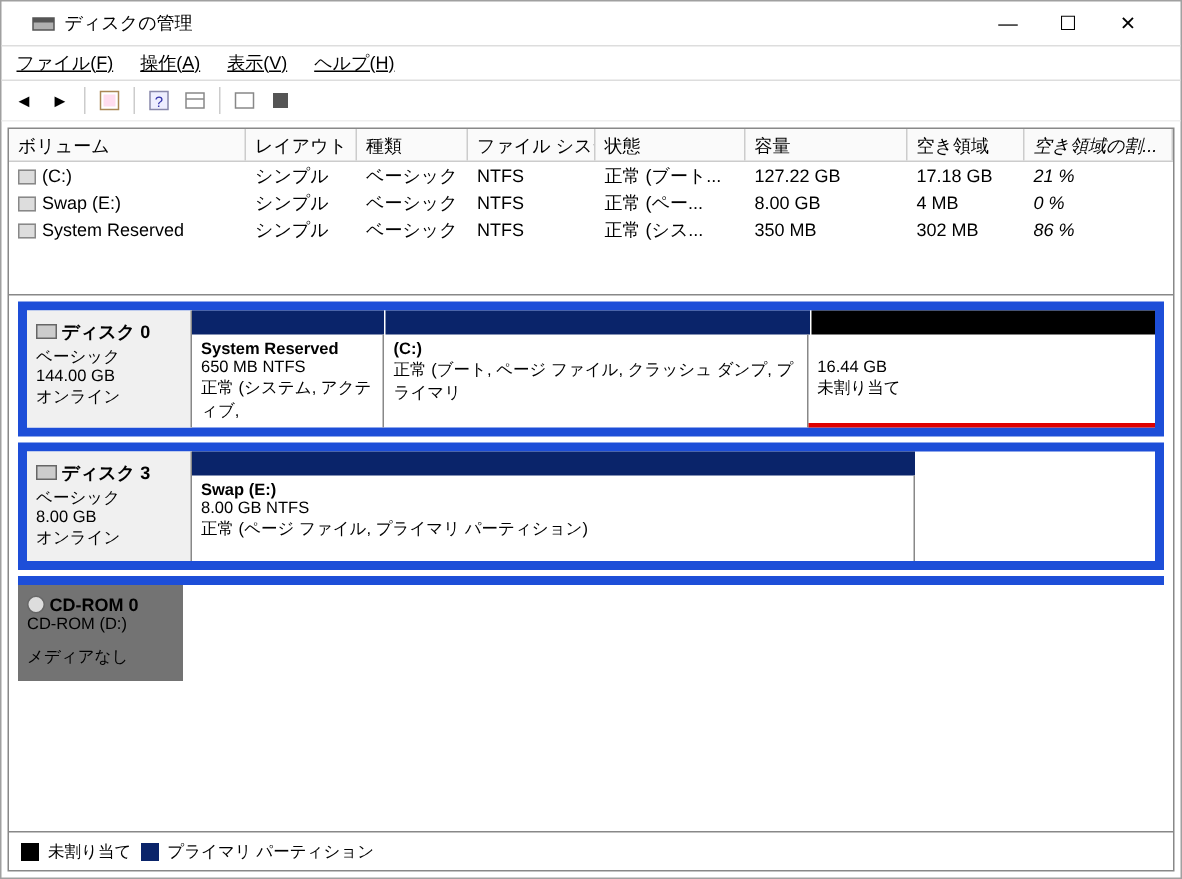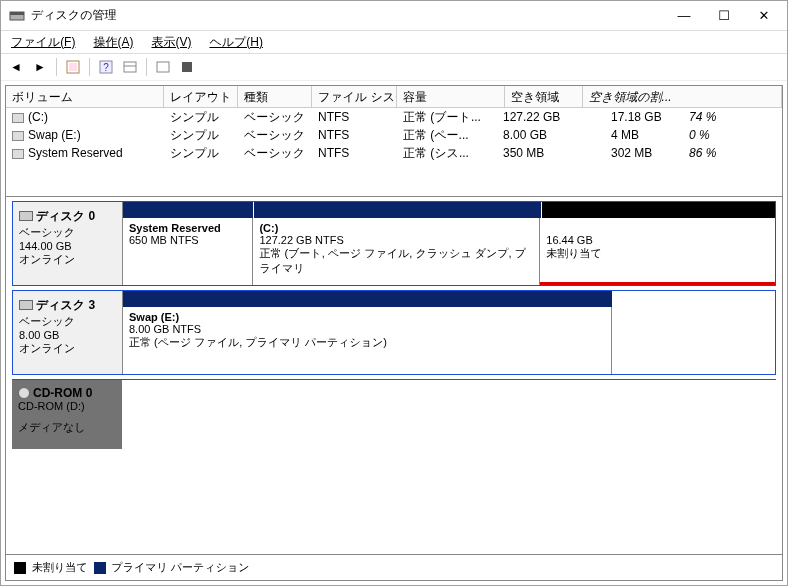--- a/index.html
+++ b/index.html
@@ -1,37 +1,37 @@
 <!DOCTYPE html>
 <html><head>
 <meta charset="utf-8">
 <style>
 * { box-sizing: border-box; margin: 0; padding: 0; font-family: "Yu Gothic UI", "Meiryo", sans-serif; }
 body { background: #e8e8e8; display: flex; justify-content: center; align-items: center; height: 100vh; }
 .window { width: 788px; height: 586px; background: #fff; border: 1px solid #a0a0a0; display: flex; flex-direction: column; }
-.titlebar { height: 30px; display: flex; align-items: center; padding: 0 8px; border-bottom: 1px solid #ddd; }
+.titlebar { height: 30px; display: flex; align-items: center; padding: 0 20px; border-bottom: 1px solid #ddd; }
 .titlebar .icon { width: 16px; height: 16px; margin-right: 6px; display: flex; align-items: center; justify-content: center; }
 .titlebar .title { font-size: 12px; flex: 1; }
 .winbtns { display: flex; gap: 18px; margin-right: 4px; }
 .winbtn { width: 22px; height: 22px; font-size: 13px; display: flex; align-items: center; justify-content: center; cursor: pointer; font-family: Arial; }
 .menubar { height: 22px; display: flex; align-items: center; padding: 0 6px; font-size: 12px; gap: 10px; text-decoration: underline; }
 .menuitem { padding: 2px 4px; cursor: pointer; }
 .toolbar { height: 28px; border-top: 1px solid #ddd; border-bottom: 1px solid #eee; display: flex; align-items: center; padding: 0 4px; gap: 2px; }
 .tbtn { width: 22px; height: 22px; border: 1px solid transparent; display: flex; align-items: center; justify-content: center; font-size: 12px; cursor: pointer; }
 .tsep { width: 1px; height: 18px; background: #ccc; margin: 0 3px; }
 .content { flex: 1; margin: 4px; border: 1px solid #888; display: flex; flex-direction: column; background: #fff; overflow: hidden; }
 .gridheader { display: flex; height: 22px; background: #fafafa; border-bottom: 1px solid #ccc; font-size: 12px; }
 .gh { border-right: 1px solid #ccc; padding: 3px 6px; white-space: nowrap; overflow: hidden; }
 .col0{width:158px;} .col1{width:74px;} .col2{width:74px;} .col3{width:85px;} .col4{width:100px;} .col5{width:108px;} .col6{width:78px;} .col7{flex:1;font-style:italic;}
 .gridbody { flex: 0 0 88px; font-size: 12px; }
 .row { display: flex; height: 18px; align-items: center; }
 .cell { padding: 0 6px; white-space: nowrap; overflow: hidden; }
 .volicon { display:inline-block; width:12px; height:10px; background:#ddd; border:1px solid #888; margin-right:4px; vertical-align:middle; }
 .diskpanel { border-top: 1px solid #888; flex:1; overflow-y:auto; background:#fff; }
-.diskrow { display:flex; border:1px solid #1d4ed8; margin:4px 6px; min-height:85px; }
+.diskrow { display:flex; border:6px solid #1d4ed8; margin:4px 6px; min-height:85px; }
 .diskinfo { width:110px; border-right:1px solid #888; padding:6px; font-size:11px; background:#f0f0f0;}
 .diskinfo .dname{font-weight:bold; font-size:12px;}
 .diskgraph { flex:1; display:flex; flex-direction:column; }
 .dbar { height:16px; display:flex; }
 .dseg.primary { background:#0a246a; }
 .dseg.unalloc { background:#000; }
 .dlabels { flex:1; display:flex; }
 .dpart { border-right:1px solid #888; padding:4px 6px; font-size:11px; position:relative; }
 .dpart .pn{font-weight:bold;}
 .dpart.unallocbox { border-bottom:3px solid #d00; }
@@ -101,34 +101,35 @@
         </svg>
       </div>
   </div>
 
   <div class="content">
     <div class="gridheader">
       <div class="gh col0">ボリューム</div>
       <div class="gh col1">レイアウト</div>
       <div class="gh col2">種類</div>
       <div class="gh col3">ファイル システム</div>
+      <div class="gh col4">状態</div>
       <div class="gh col5">容量</div>
       <div class="gh col6">空き領域</div>
       <div class="gh col7">空き領域の割...</div>
     </div>
     <div class="gridbody">
       <div class="row">
         <div class="cell col0"><span class="volicon"></span><span>(C:)</span></div>
         <div class="cell col1">シンプル</div>
         <div class="cell col2">ベーシック</div>
         <div class="cell col3">NTFS</div>
         <div class="cell col4">正常 (ブート...</div>
         <div class="cell col5">127.22 GB</div>
         <div class="cell col6">17.18 GB</div>
-        <div class="cell col7">74 %</div>
+        <div class="cell col7">21 %</div>
       </div>
       <div class="row">
         <div class="cell col0"><span class="volicon"></span><span>Swap (E:)</span></div>
         <div class="cell col1">シンプル</div>
         <div class="cell col2">ベーシック</div>
         <div class="cell col3">NTFS</div>
         <div class="cell col4">正常 (ペー...</div>
         <div class="cell col5">8.00 GB</div>
         <div class="cell col6">4 MB</div>
         <div class="cell col7">0 %</div>
@@ -159,24 +160,24 @@
             <div class="dseg primary" style="width:20%"></div>
             <div style="width:1px;background:#fff"></div>
             <div class="dseg primary" style="width:44%"></div>
             <div style="width:1px;background:#fff"></div>
             <div class="dseg unalloc" style="flex:1"></div>
           </div>
           <div class="dlabels">
             <div class="dpart" style="width:20%">
               <div class="pn">System Reserved</div>
               <div>650 MB NTFS</div>
+              <div>正常 (システム, アクティブ,</div>
             </div>
             <div class="dpart" style="width:44%">
               <div class="pn">(C:)</div>
-              <div>127.22 GB NTFS</div>
               <div>正常 (ブート, ページ ファイル, クラッシュ ダンプ, プライマリ</div>
             </div>
             <div class="dpart unallocbox" style="flex:1;border-right:none">
               <div>&nbsp;</div>
               <div>16.44 GB</div>
               <div>未割り当て</div>
             </div>
           </div>
         </div>
       </div>

